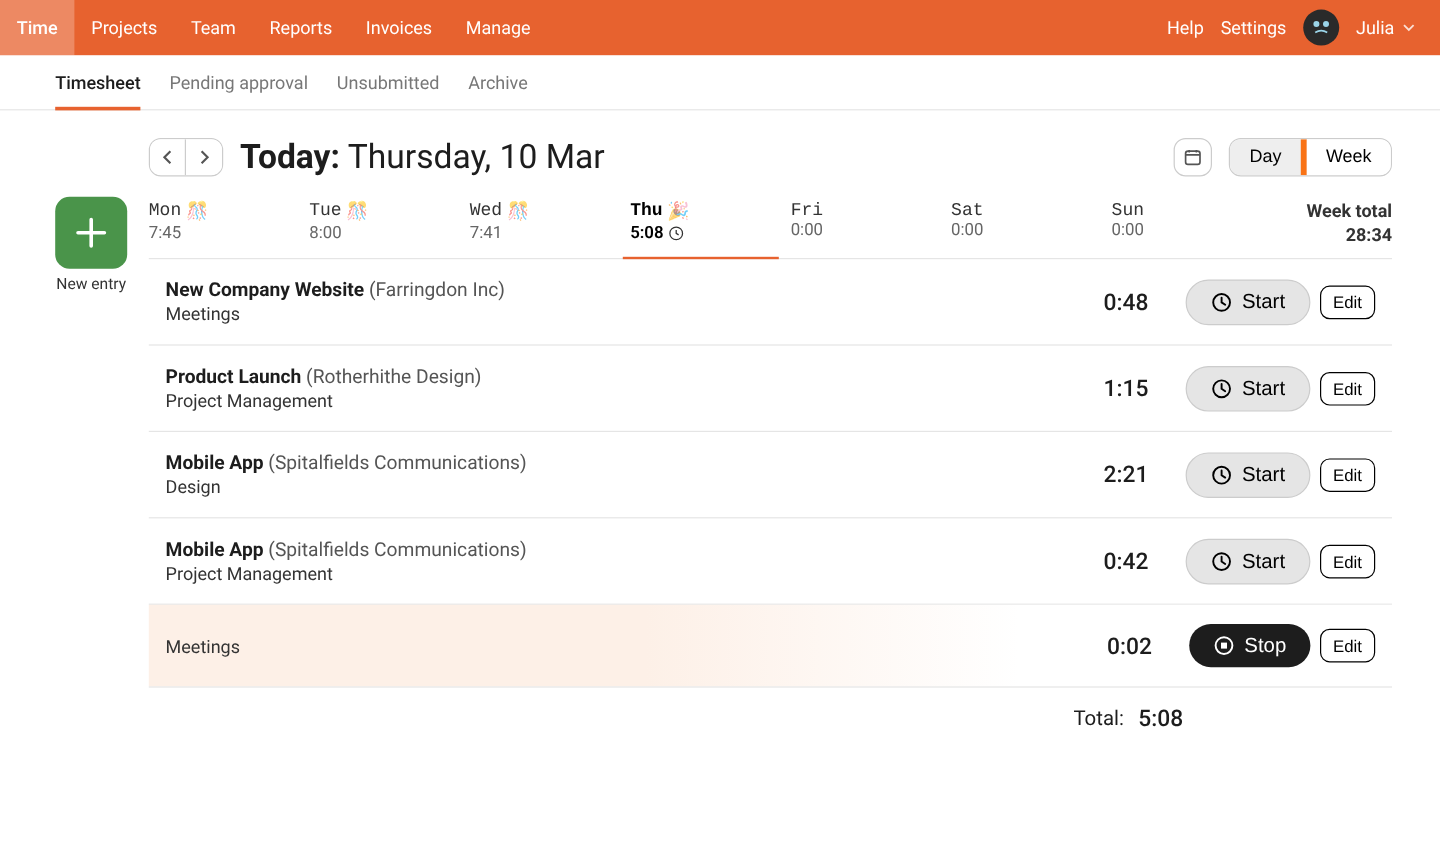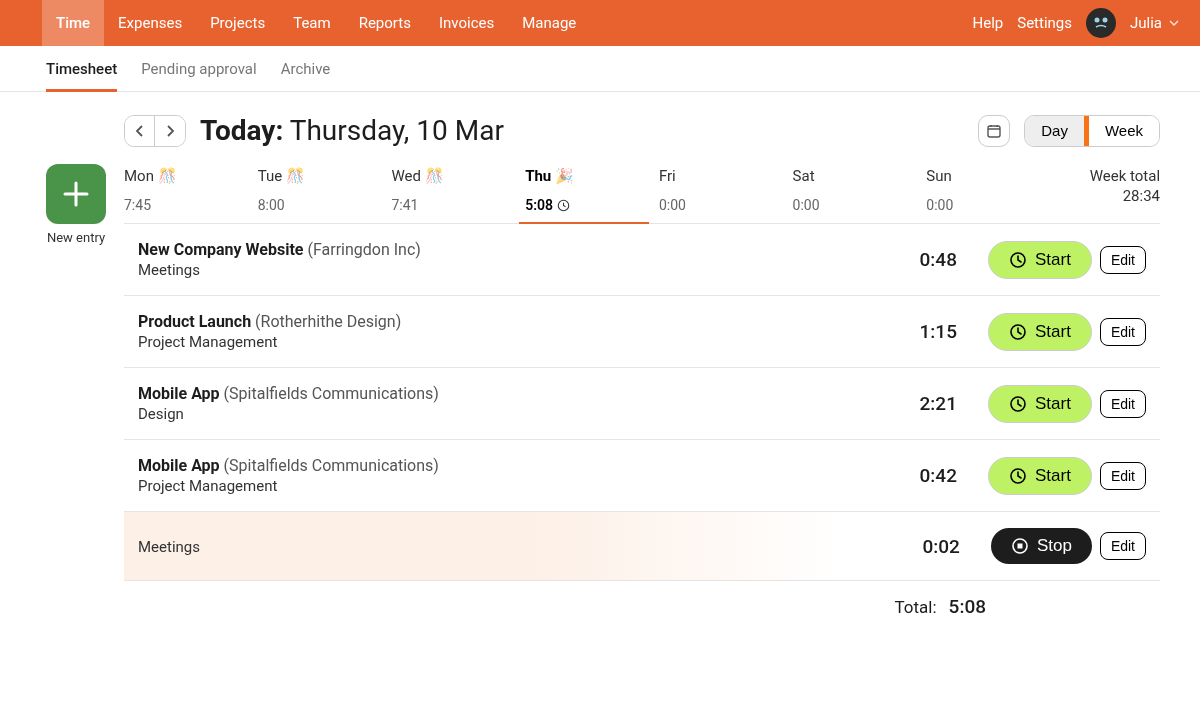--- a/index.html
+++ b/index.html
@@ -1,21 +1,21 @@
 <!DOCTYPE html>
 <html><head>
 <meta charset="utf-8">
 <style>
 * { box-sizing: border-box; margin: 0; padding: 0; }
 body { font-family: -apple-system, BlinkMacSystemFont, "Segoe UI", Roboto, sans-serif; background: #fff; color: #1d1d1d; width: 1200px; }
 
 .topnav { background: #e7622f; height: 46px; display: flex; align-items: center; padding: 0 20px 0 0; }
 .topnav .nav-left { display: flex; height: 100%; }
 .topnav .nav-item { color: #fff; padding: 0 14px; display: flex; align-items: center; font-size: 15px; cursor: pointer; height: 100%; }
-.topnav .nav-item.active { background: rgba(255,255,255,0.25); font-weight: 500; margin-left: 42px; }
+.topnav .nav-item.active { background: rgba(255,255,255,0.25); font-weight: 500; }
 .topnav .nav-right { margin-left: auto; display: flex; align-items: center; gap: 14px; }
 .topnav .nav-right .nav-link { color: #fff; font-size: 15px; cursor: pointer; }
 .topnav .avatar { width: 30px; height: 30px; border-radius: 50%; background: #2a2a2a; display: flex; align-items: center; justify-content: center; color: #9bd4e8; font-size: 12px; }
 .topnav .user { color: #fff; font-size: 15px; display: flex; align-items: center; gap: 6px; cursor: pointer; text-align: right; }
 .topnav .chev { color: #fff; opacity: 0.8; }
 
 .subnav { border-bottom: 1px solid #e5e5e5; height: 46px; display: flex; align-items: center; padding: 0 40px 0 46px; gap: 24px; }
 .subnav .sub-item { color: #777; font-size: 15px; cursor: pointer; height: 100%; display: flex; align-items: center; position: relative; }
 .subnav .sub-item.active { color: #1d1d1d; font-weight: 500; }
 .subnav .sub-item.active::after { content: ""; position: absolute; bottom: -1px; left: 0; right: 0; height: 3px; background: #e7622f; }
@@ -36,55 +36,54 @@
 .today-title .bold { font-weight: 700; }
 .spacer { flex: 1; }
 .calbtn { width: 32px; height: 32px; border: 1px solid #ccc; border-radius: 10px; background: #fff; display: flex; align-items: center; justify-content: center; cursor: pointer; }
 .view-toggle { display: flex; border: 1px solid #ccc; border-radius: 10px; overflow: hidden; height:32px;}
 .view-toggle button { padding: 0 16px; height: 30px; background: #fff; border: none; cursor: pointer; font-size: 15px; }
 .view-toggle button.active { background: #eee; }
 .view-toggle button:first-child { border-right: 5px solid #f97316; }
 
 .weekrow { display: flex; border-bottom: 1px solid #e5e5e5; }
 .daycol { flex: 1; padding: 6px 0 10px 0; cursor: pointer; position: relative; }
-.daycol .dayname { font-size: 15px; color: #333; display: flex; align-items: flex-start; gap: 4px; }
-.daycol .daytime { font-size: 14px; color: #666; margin-top: 12px; display:flex; align-items:center; gap:4px;}
+.daycol .dayname { font-size: 15px; color: #333; display: flex; align-items: flex-start; gap: 4px; font-family: Liberation Mono, monospace; }
+.daycol .daytime { font-size: 14px; color: #666; margin-top: 0; display:flex; align-items:center; gap:4px;}
 .daycol.active .dayname { font-weight: 700; color: #000; }
 .daycol.active .daytime { color: #000; font-weight: 600; }
 .daycol.active::after { content: ""; position: absolute; bottom: -1px; left: -6px; right: 10px; height: 2px; background: #e7622f; }
-.weektotal { text-align: right; padding: 6px 0 10px 0; min-width:100px;}
+.weektotal { text-align: right; padding: 6px 0 10px 0; min-width:100px;font-weight:bold;}
 .weektotal .lbl { font-size: 15px; color: #333; }
 .weektotal .val { font-size: 15px; color: #333; margin-top: 2px; }
 
 .entries { }
 .entry { display: flex; align-items: center; padding: 16px 14px 16px 14px; border-bottom: 1px solid #e5e5e5; }
 .entry.running { background: linear-gradient(90deg, #fdf0e7 0%, #fdf0e7 40%, #fff 70%, #fff 100%); }
 .entry .info { flex: 1; }
 .entry .line1 { font-size: 16px; }
 .entry .line1 .proj { font-weight: 700; }
 .entry .line1 .client { color: #555; }
 .entry .line2 { font-size: 15px; color: #333; margin-top: 2px; }
 .entry .dur { font-size: 19px; font-weight: 500; min-width: 60px; text-align: right; margin-right: 31px; }
-.entry .startbtn { display: flex; align-items: center; gap: 8px; border: 1px solid #ccc; background: #bef264; border-radius: 22px; padding: 8px 20px; font-size: 17px; cursor: pointer; margin-right: 8px; }
+.entry .startbtn { display: flex; align-items: center; gap: 8px; border: 1px solid #ccc; background: #e5e5e5; border-radius: 22px; padding: 8px 20px; font-size: 17px; cursor: pointer; margin-right: 8px; }
 .entry .stopbtn { display: flex; align-items: center; gap: 8px; border: none; background: #1d1d1d; color: #fff; border-radius: 22px; padding: 8px 20px; font-size: 17px; cursor: pointer; margin-right: 8px; }
 .entry .editbtn { border: 1px solid #000000; background: #fff; border-radius: 8px; padding: 5px 10px; font-size: 14px; cursor: pointer; }
 
 .totalrow { display: flex; justify-content: flex-end; align-items: center; padding: 14px 174px 0 0; gap: 12px; }
 .totalrow .tlbl { font-size: 17px; }
 .totalrow .tval { font-size: 19px; font-weight: 500; }
 
 svg { display: block; }
 </style>
 </head>
 <body>
 
 <div class="topnav">
   <div class="nav-left" id="topnav-left">
       <div class="nav-item active">Time</div>
-      <div class="nav-item">Expenses</div>
       <div class="nav-item">Projects</div>
       <div class="nav-item">Team</div>
       <div class="nav-item">Reports</div>
       <div class="nav-item">Invoices</div>
       <div class="nav-item">Manage</div>
     </div>
   <div class="nav-right">
     <span class="nav-link">Help</span>
     <span class="nav-link">Settings</span>
     <div class="avatar">
@@ -101,20 +100,21 @@
             <path d="M2 4 L6 8 L10 4" stroke="#fff" stroke-width="1.5" fill="none"></path>
           </svg>
       </span>
     </div>
   </div>
 </div>
 
 <div class="subnav" id="subnav">
     <div class="sub-item active">Timesheet</div>
     <div class="sub-item">Pending approval</div>
+    <div class="sub-item">Unsubmitted</div>
     <div class="sub-item">Archive</div>
   </div>
 
 <div class="content">
 
   <div class="newentry">
     <div class="plus">
       <svg width="34" height="34" viewBox="0 0 34 34">
           <path d="M17 6 V28 M6 17 H28" stroke="#fff" stroke-width="3" stroke-linecap="round"></path>
         </svg>

